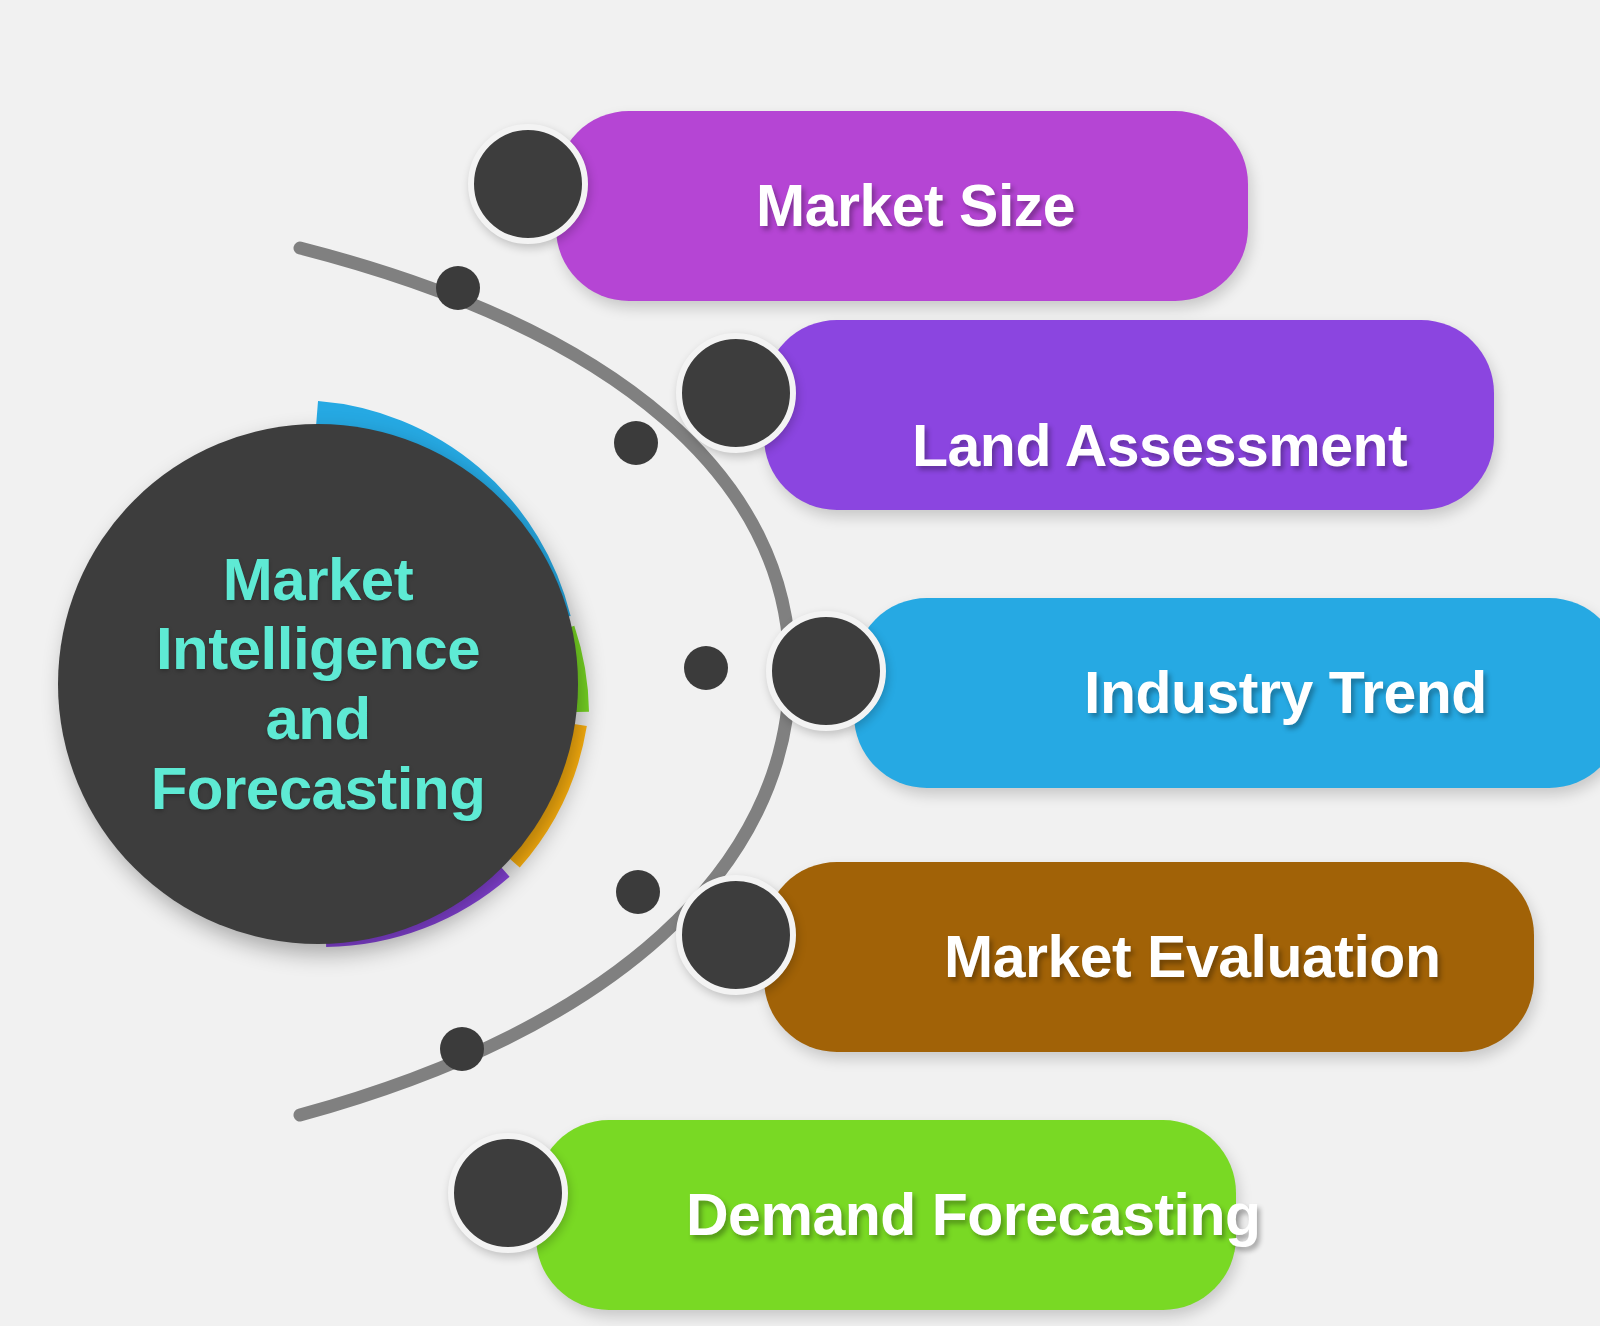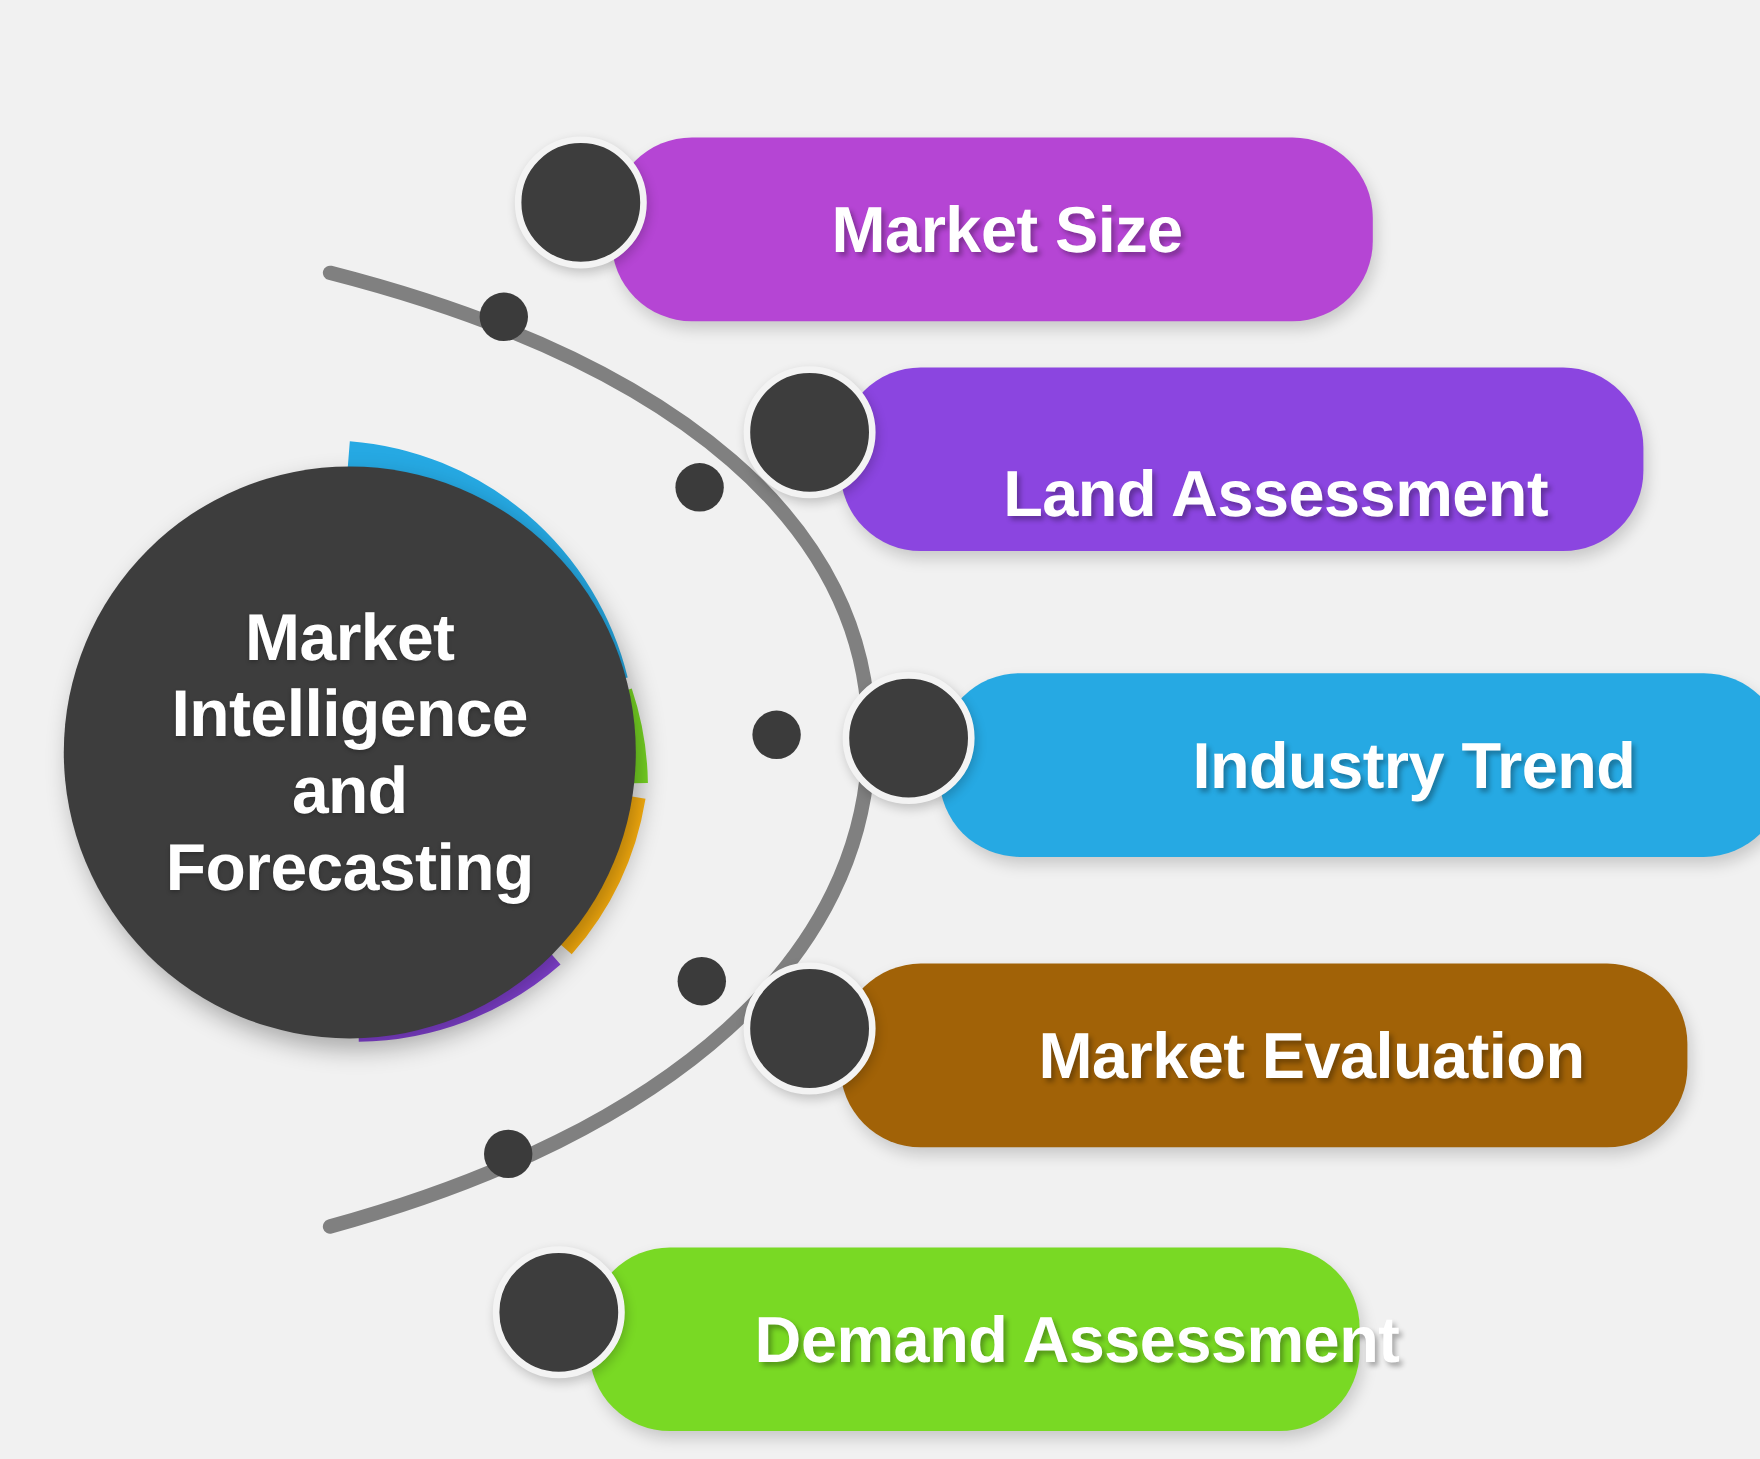--- a/index.html
+++ b/index.html
@@ -73,22 +73,22 @@
   
   .branch {
     position: absolute;
     display: flex;
     align-items: center;
     height: 146px;
   }
   .branch-pill {
     position: absolute;
     left: 0;
-    top: 14px;
-    height: 167px;
+    top: 0;
+    height: 190px;
     border-radius: 73px;
     display: flex;
     align-items: center;
     box-shadow: 3px 7px 14px rgba(0,0,0,0.17);
   }
   .branch-label {
     color: #ffffff;
     font-size: 59px;
     font-weight: 700;
     letter-spacing: -0.5px;
@@ -130,21 +130,21 @@
 
       <path d="M 279 42 A 270 270 0 0 1 520 247" fill="none" stroke="#26a9e3" stroke-width="26"></path>
 
       <path d="M 524 258 A 270 270 0 0 1 538 340" fill="none" stroke="#79d924" stroke-width="26"></path>
 
       <path d="M 536 352 A 270 270 0 0 1 472 487" fill="none" stroke="#ffb30f" stroke-width="26"></path>
 
       <path d="M 463 495 A 270 270 0 0 1 288 562" fill="none" stroke="#8b45e0" stroke-width="26"></path>
     </svg>
     <div id="hub-circle" style="background: rgb(61, 61, 61);">
-      <div id="hub-label" style="color: #ffffff;">Market
+      <div id="hub-label" style="color: #5eead4;">Market
 Intelligence
 and
 Forecasting</div>
     </div>
   </div>
 
   <div class="branch" style="left: 468px; top: 111px;">
     <div class="branch-pill" style="background: rgb(181, 69, 212); left: 88px; width: 692px;">
       <span class="branch-label" style="left: 200px;">Market Size</span>
     </div>
@@ -167,18 +167,18 @@
 
   <div class="branch" style="left: 676px; top: 862px;">
     <div class="branch-pill" style="background: #a16207; left: 88px; width: 770px;">
       <span class="branch-label" style="left: 180px;">Market Evaluation</span>
     </div>
     <div class="branch-node" style="background: rgb(61, 61, 61);"></div>
   </div>
 
   <div class="branch" style="left: 448px; top: 1120px;">
     <div class="branch-pill" style="background: rgb(121, 217, 36); left: 88px; width: 700px;">
-      <span class="branch-label" style="left: 150px;">Demand Assessment</span>
+      <span class="branch-label" style="left: 150px;">Demand Forecasting</span>
     </div>
     <div class="branch-node" style="background: rgb(61, 61, 61);"></div>
   </div>
 
 </div>
 
 </body></html>

